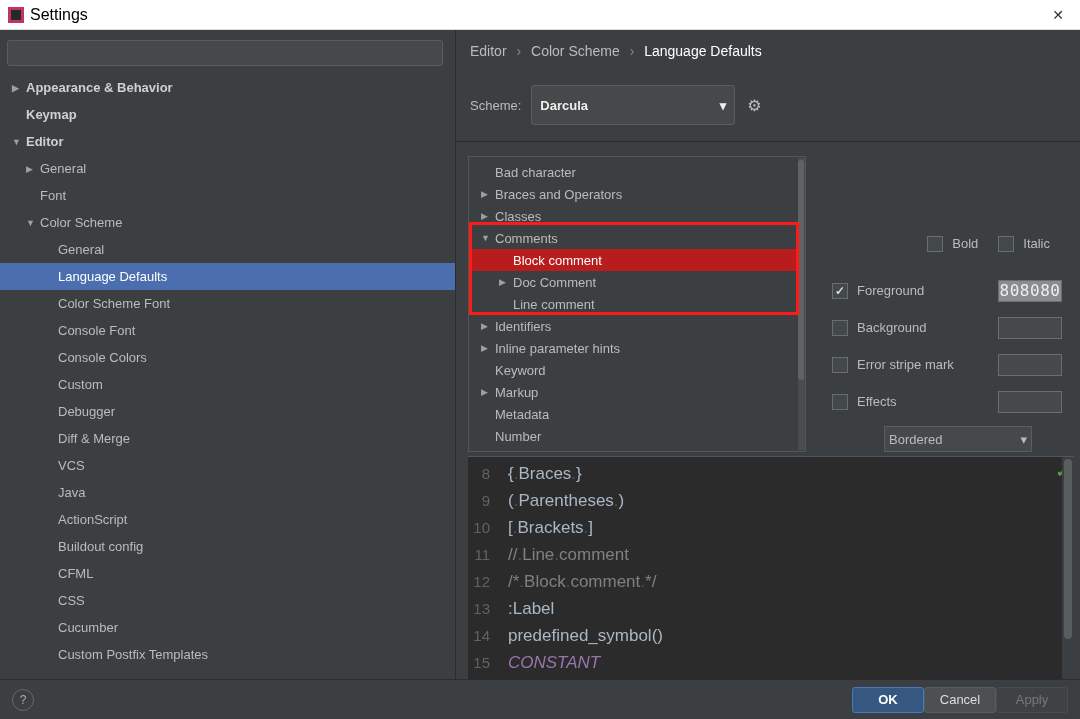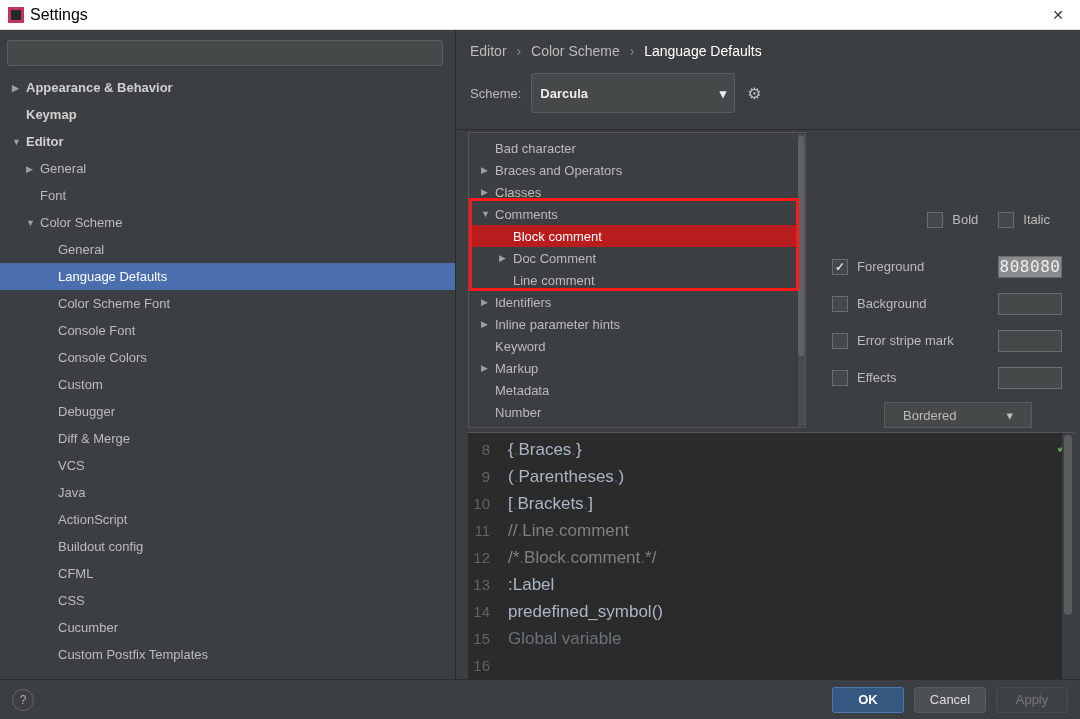--- a/index.html
+++ b/index.html
@@ -20,21 +20,21 @@
   .tree { flex: 1; overflow-y: auto; padding-top: 2px; }
   .tree-row { display: flex; align-items: center; height: 27px; padding-left: 12px; cursor: pointer; color: #bbbbbb; }
   .tree-row.bold { font-weight: 600; color: #d0d0d0; }
   .tree-row.selected { background: #4b6eaf; color: #fff; }
   .tree-row .tri { width: 14px; font-size: 9px; color: #9aa0a3; display: inline-block; }
   .tree-row.selected .tri { color: #fff; }
   .indent1 { padding-left: 26px; }
   .indent2 { padding-left: 44px; }
 
   
-  .right { flex: 1; display: flex; flex-direction: column; }
+  .right { flex: 1; display: flex; flex-direction: column; gap: 12px; }
   .crumbs { padding: 13px 14px 6px 14px; color: #bbb; font-size: 14px; }
   .crumbs .sep { color: #888; padding: 0 6px; }
   .crumbs .cur { color: #fff; }
   .scheme-row { display: flex; align-items: center; padding: 8px 14px 16px 14px; border-bottom: 1px solid #2a2c2d; }
   .scheme-row label { margin-right: 10px; }
   .scheme-select { width: 204px; height: 40px; background: #45494a; border: 1px solid #5a5d5e; border-radius: 3px; color: #eee; display: flex; align-items: center; justify-content: space-between; padding: 0 8px; cursor: pointer; font-weight: 600; }
   .gear { margin-left: 12px; color: #bbb; font-size: 16px; cursor: pointer; }
 
   .right-body { display: flex; flex: 1; overflow: hidden; flex-direction: column; }
   .upper { display: flex; height: 298px; align-items: flex-end; }
@@ -51,38 +51,38 @@
 
   .annot-box { position: absolute; border: 3px solid #ff1a1a; top: 65px; left: 0px; width: 330px; height: 93px; pointer-events: none; }
 
   .style-panel { flex: 1; padding: 12px 18px 0 26px; }
   .bold-italic { display: flex; gap: 20px; margin-bottom: 10px; justify-content: flex-end; padding-right: 12px; }
   .chk-row { display: flex; align-items: center; height: 37px; }
   .chk { width: 16px; height: 16px; border: 1px solid #6a6d6e; background: #43494a; margin-right: 9px; display: flex; align-items: center; justify-content: center; cursor: pointer; }
   .chk.checked::after { content: "✓"; color: #ddd; font-size: 12px; font-weight: bold; }
   .color-swatch { width: 64px; height: 22px; border: 1px solid #6a6d6e; margin-left: auto; background: #45494a; cursor: pointer; }
   .color-swatch.val { background: #8a8d8e; color: #eee; display:flex; align-items:center; justify-content:center; font-family: "Consolas", monospace; font-size: 16px; letter-spacing: 0.5px; }
-  .effect-select { width: 148px; height: 26px; background: #45494a; border: 1px solid #5a5d5e; border-radius: 0; color: #bbb; display: flex; align-items: center; justify-content: space-between; padding: 0 18px; margin-left: 52px; margin-top: 6px; cursor: pointer; }
+  .effect-select { width: 148px; height: 26px; background: #45494a; border: 1px solid #5a5d5e; border-radius: 0; color: #bbb; display: flex; align-items: center; justify-content: space-between; padding: 0 4px; margin-left: 52px; margin-top: 6px; cursor: pointer; }
 
   
   .preview { flex: 1; position: relative; background: #2b2b2b; font-family: "Consolas","Courier New",monospace; font-size: 17px; display: flex; border-top: 1px solid #555; margin: 4px 6px 0 12px; }
   .gutter { width: 26px; text-align: right; color: #606366; padding: 3px 4px 0 0; line-height: 27px; font-size: 15px; }
   .code { flex: 1; padding: 3px 0 0 2px; color: #a9b7c6; line-height: 27px; position: relative; margin-left: 12px; }
   .code .gray { color: #808080; }
   .code .const { color: #9876aa; font-style: italic; }
   .code .dot { color: #555; }
   .check-ok { position: absolute; right: 6px; top: 2px; color: #5b9e4d; font-size: 14px; }
   .sbar { position: absolute; right: 0; top: 0; bottom: 0; width: 12px; background: #3c3f41; }
   .sbar .th { position: absolute; right: 2px; top: 2px; width: 8px; height: 180px; background: #5a5d5e; border-radius: 4px; }
 
   
   .footer { height: 40px; border-top: 1px solid #2a2c2d; background: #3c3f41; display: flex; align-items: center; padding: 0 12px; }
   .help { width: 22px; height: 22px; border: 1px solid #666; border-radius: 50%; color: #aaa; display: flex; align-items: center; justify-content: center; font-size: 12px; cursor: pointer; }
   .footer .spacer { flex: 1; }
-  .btn { height: 26px; min-width: 72px; border-radius: 3px; border: 1px solid #5a5d5e; background: #4c5052; color: #ddd; margin-left: 10px; cursor: pointer; font-size: 13px; }
+  .btn { height: 26px; min-width: 72px; border-radius: 3px; border: 1px solid #5a5d5e; background: #4c5052; color: #ddd; cursor: pointer; font-size: 13px; }
   .btn.primary { background: #365880; border-color: #4a79b8; color: #fff; font-weight: 600; }
   .btn.disabled { color: #777; border-color: #4a4d4e; background: #3f4244; cursor: default; }
 </style>
 </head>
 <body>
 
 <div class="titlebar">
   <svg class="app-icon" viewBox="0 0 16 16">
       <rect width="16" height="16" fill="#c1355d"></rect>
       <rect x="3" y="3" width="10" height="10" fill="#24292b"></rect>
@@ -323,20 +323,21 @@
           </div>
         <div class="code" id="code">
           <span class="check-ok">✔</span>
         <div>{<span class="dot">.</span>Braces<span class="dot">.</span>}</div>
             <div>(<span class="dot">.</span>Parentheses<span class="dot">.</span>)</div>
             <div>[<span class="dot">.</span>Brackets<span class="dot">.</span>]</div>
             <div><span class="gray">//<span class="dot">.</span>Line<span class="dot">.</span>comment</span></div>
             <div><span class="gray">/*<span class="dot">.</span>Block<span class="dot">.</span>comment<span class="dot">.</span>*/</span></div>
             <div>:Label</div>
             <div>predefined_symbol()</div>
+            <div><span class="const">CONSTANT</span></div>
             <div><span style="opacity:.5">Global variable</span></div>
           </div>
         <div class="sbar">
             <div class="th"></div>
           </div>
       </div>
     </div>
   </div>
 </div>
 

